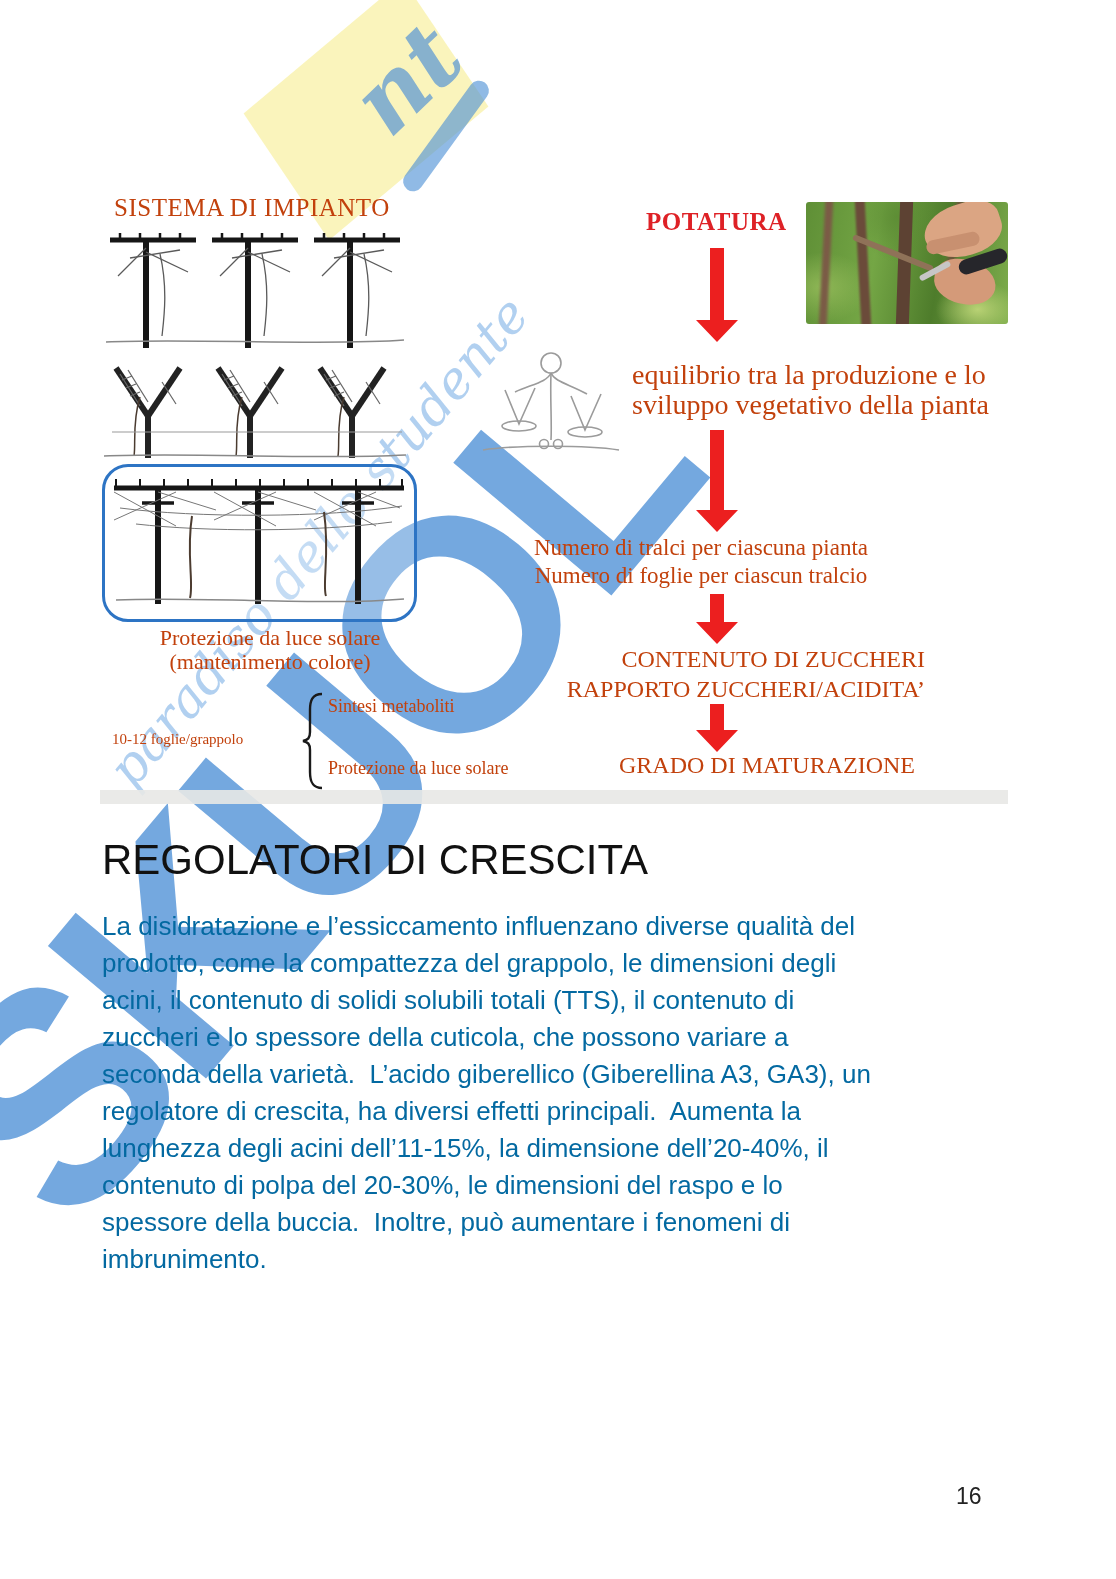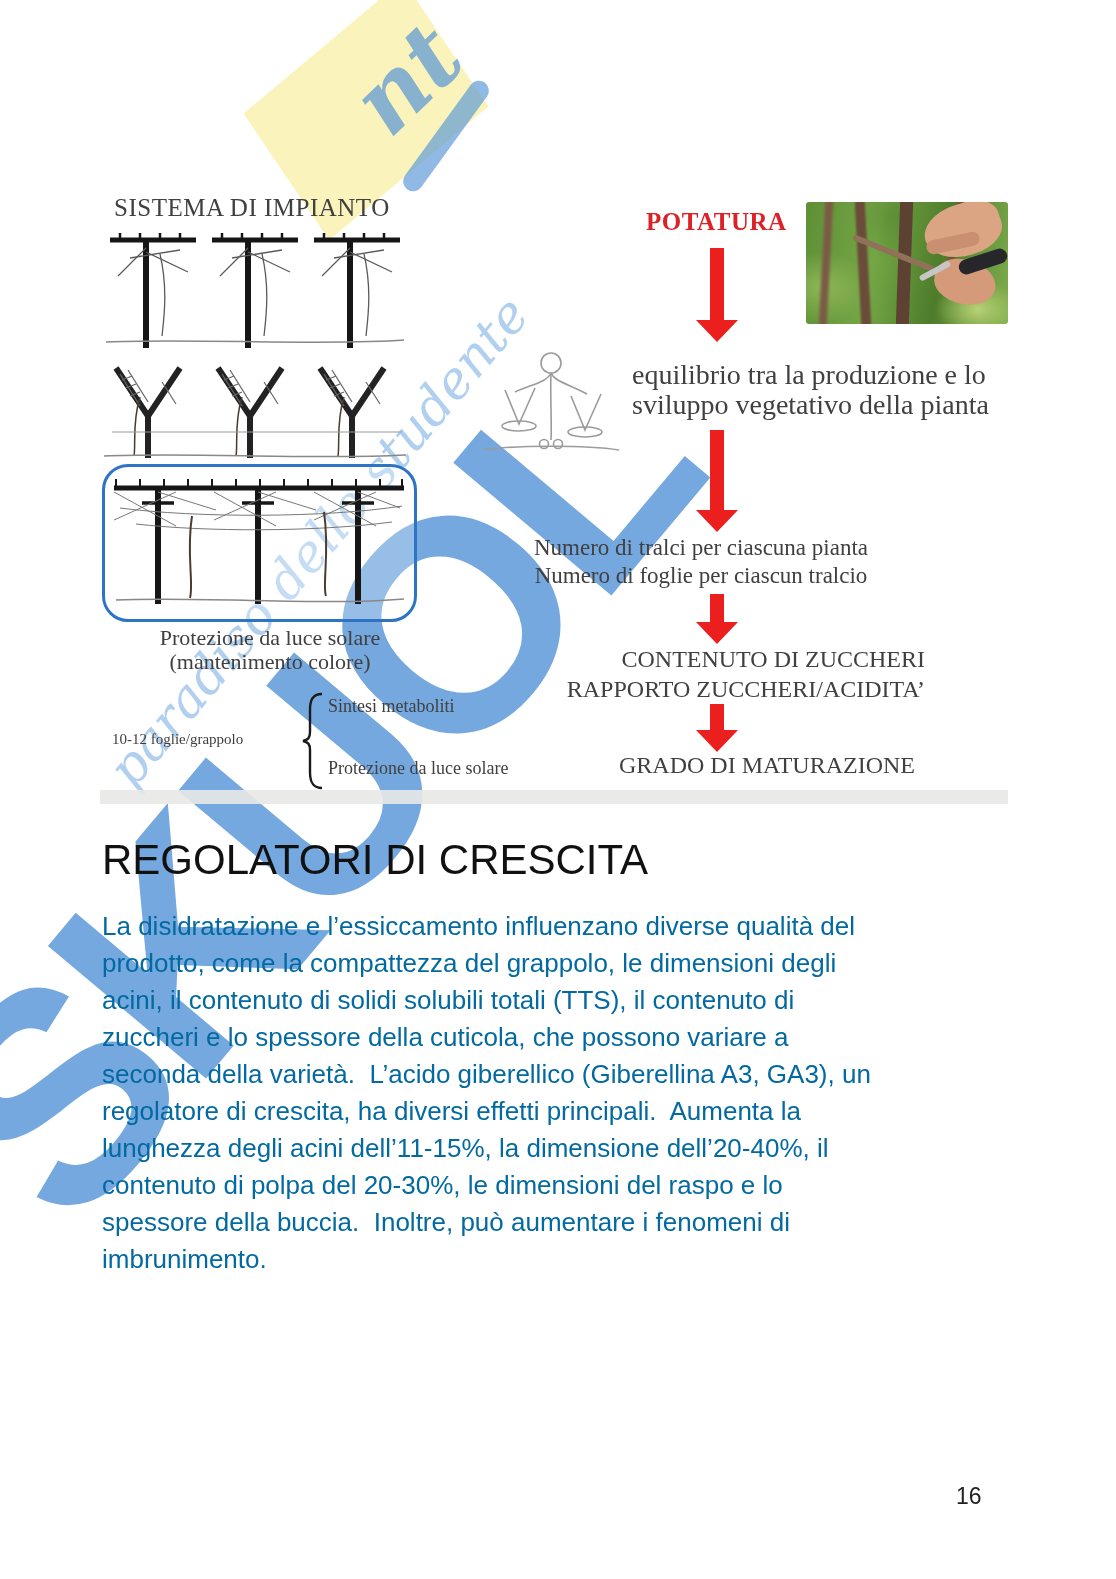--- a/index.html
+++ b/index.html
@@ -41,21 +41,21 @@
     position:absolute; left:102px; top:100px; z-index:2;
     font-size:46px; font-weight:400; letter-spacing:0px; color:#111;
   }
 
   
   .slide { position:absolute; left:100px; top:182px; width:908px; height:622px; z-index:1; }
   .slide-bottom-strip {
     position:absolute; left:0; top:608px; width:908px; height:14px;
     background:rgba(232,232,230,0.9);
   }
-  .serif { font-family:"Liberation Serif","DejaVu Serif",serif; color:#404040; }
+  .serif { font-family:"Liberation Serif","DejaVu Serif",serif; color:#c2410c; }
   .impianto-heading { position:absolute; left:14px; top:12px; font-size:25px; letter-spacing:0.5px; }
   .trellis-row1 { position:absolute; left:2px;  top:46px;  }
   .trellis-row2 { position:absolute; left:0px;  top:170px; }
   .pergola-box {
     position:absolute; left:2px; top:282px; width:315px; height:158px;
     border:3.5px solid var(--box_blue); border-radius:26px; background:rgba(255,255,255,0.25);
   }
   .pergola-box svg { position:absolute; left:1px; top:1px; }
   .impianto-caption {
     position:absolute; left:20px; top:444px; width:300px; text-align:center;

